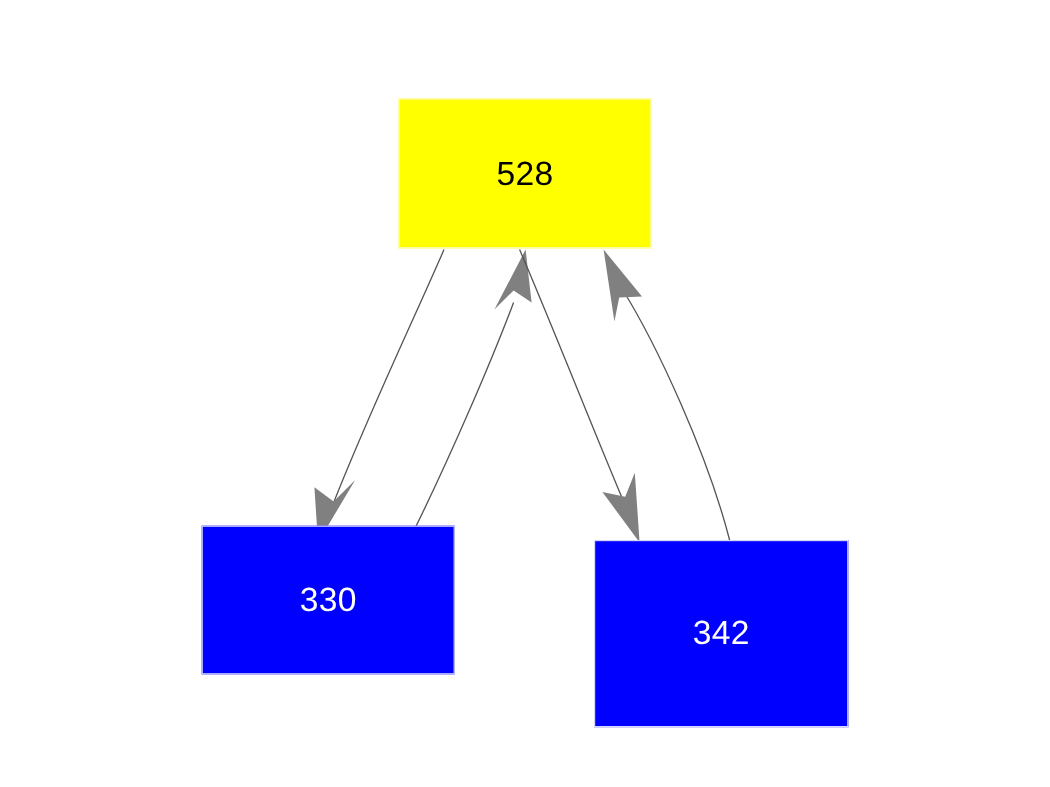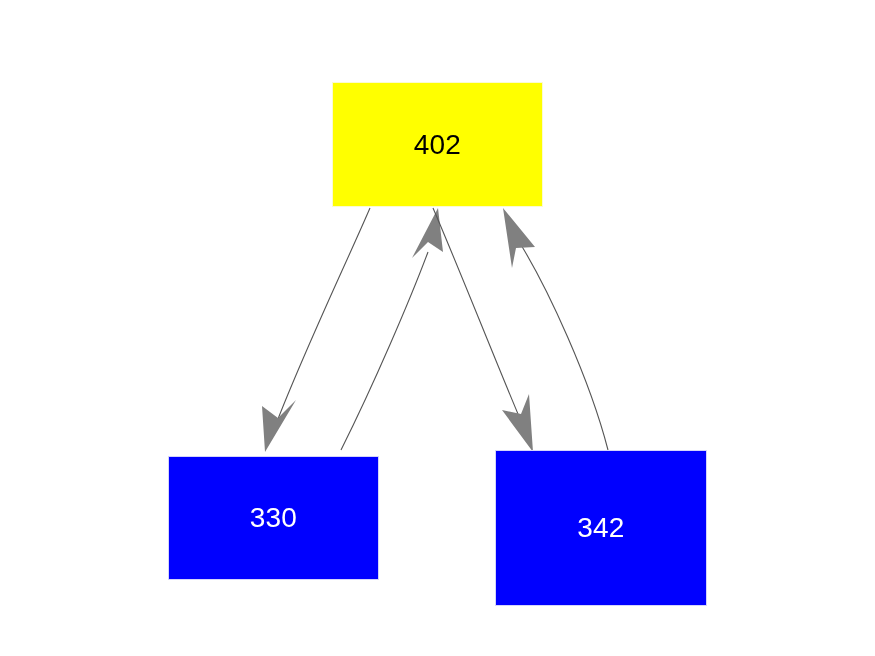--- a/index.html
+++ b/index.html
@@ -42,21 +42,21 @@
     left: 332px;
     top: 82px;
     width: 211px;
     height: 125px;
     background: #ffff00;
     color: #000000;
     border: 1px solid #fbfbd0;
   }
   .node-child-left {
     left: 168px;
-    top: 456px;
+    top: 438px;
     width: 211px;
     height: 124px;
     background: #0000ff;
     color: #ffffff;
     border: 1px solid #d4d4fb;
   }
   .node-child-right {
     left: 495px;
     top: 450px;
     width: 212px;
@@ -101,21 +101,21 @@
     </g>
 
     <g>
       <path class="edge-line" d="M 608,450 C 590,380 548,288 518,240"></path>
       <polygon class="edge-head" points="503,208 535,247 516,248 512,268"></polygon>
     </g>
 
   </svg>
 
   <div class="node node-root">
-    <span class="node-label">402</span>
+    <span class="node-label">528</span>
   </div>
 
   <div class="node node-child-left">
     <span class="node-label">330</span>
   </div>
 
   <div class="node node-child-right">
     <span class="node-label">342</span>
   </div>
 

